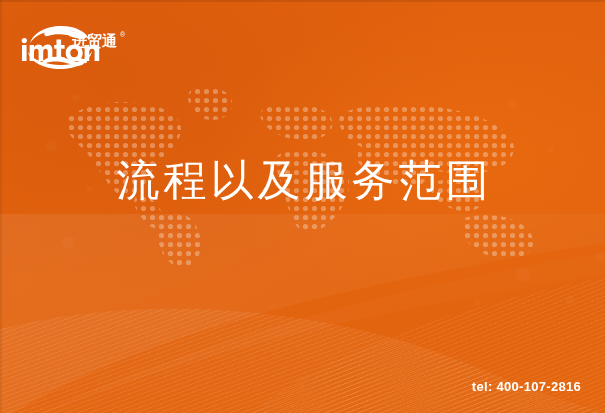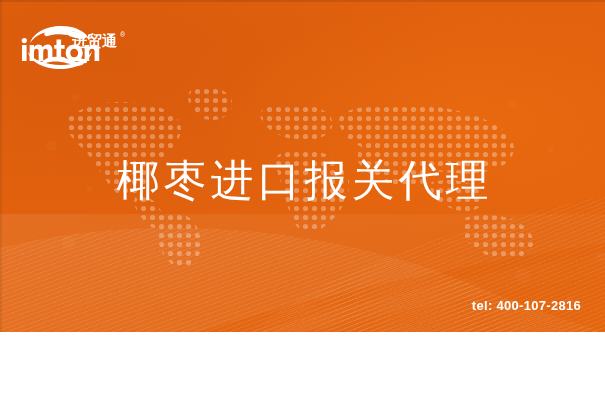--- a/index.html
+++ b/index.html
@@ -7,21 +7,21 @@
     padding: 0;
     background: #ffffff;
   }
   body {
     font-family: "Liberation Sans", sans-serif;
   }
 
   #poster {
     position: relative;
     width: 605px;
-    height: 332px;
+    height: 413px;
     overflow: hidden;
     background: #e2620e;
     box-sizing: border-box;
   }
 
   
 
   .bg-base {
     position: absolute;
     inset: 0;
@@ -286,18 +286,18 @@
 
         <path d="M68.6 23 h4.4 v2.2 c1.2-1.7 2.8-2.6 4.9-2.6 c3.3 0 5.3 2.1 5.3 5.7 V39 h-4.6 V29.4 c0-1.8-0.9-2.7-2.5-2.7 c-1.7 0-2.9 1.2-2.9 3.2 V39 h-4.6 Z"></path>
       </g>
     </svg>
   </div>
 
   <div class="logo-cn">进贸通</div>
   <div class="logo-reg">®</div>
 
   <div class="title-block">
-    <div class="title-line">椰枣进口报关代理</div>
+    <div class="title-line">流程以及服务范围</div>
   </div>
 
   <div class="tel">tel: 400-107-2816</div>
 
 </div>
 
 </body></html>

